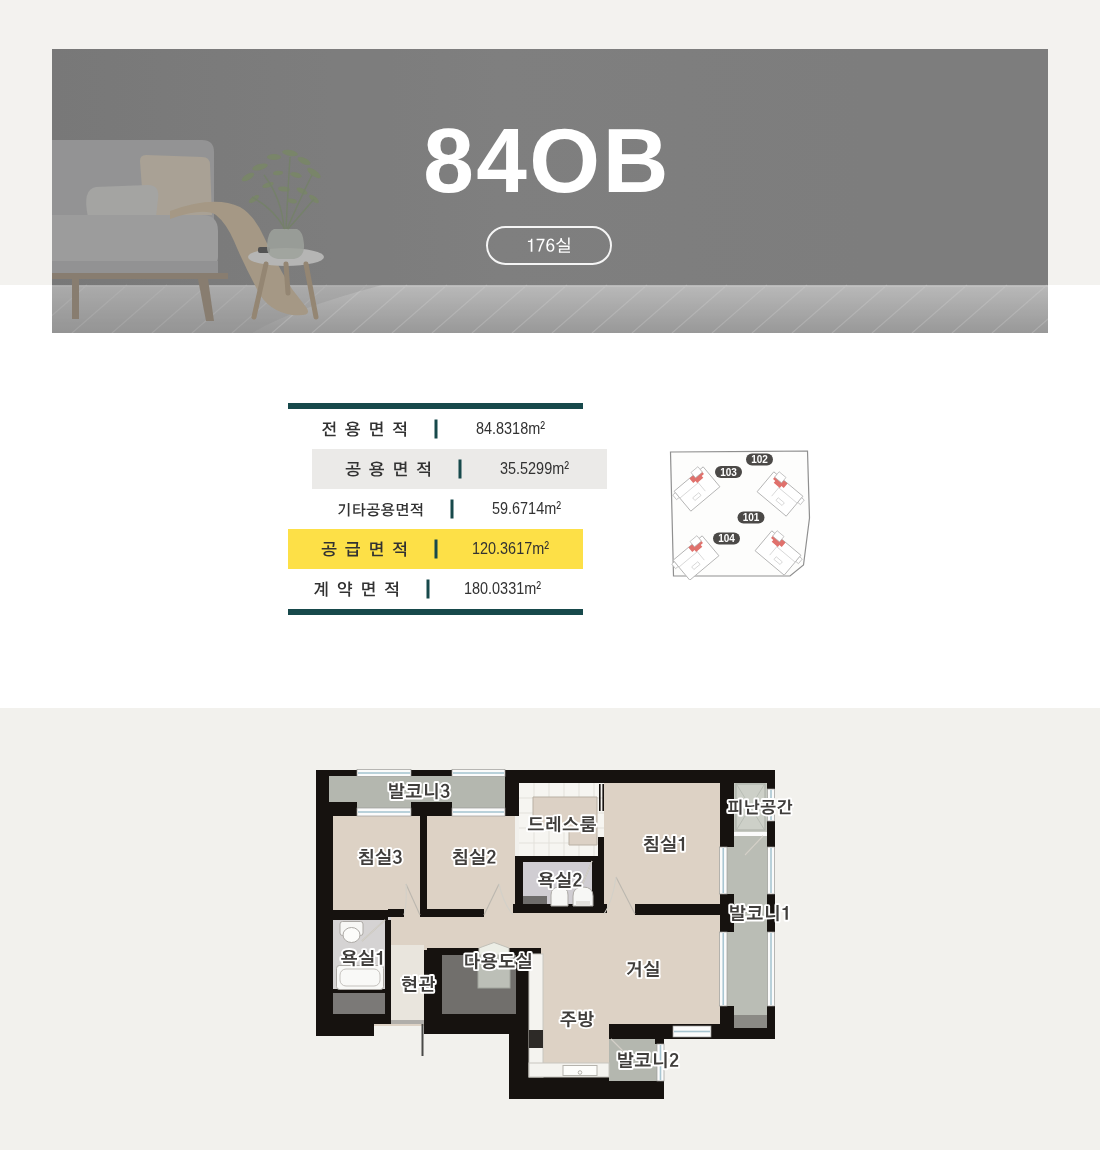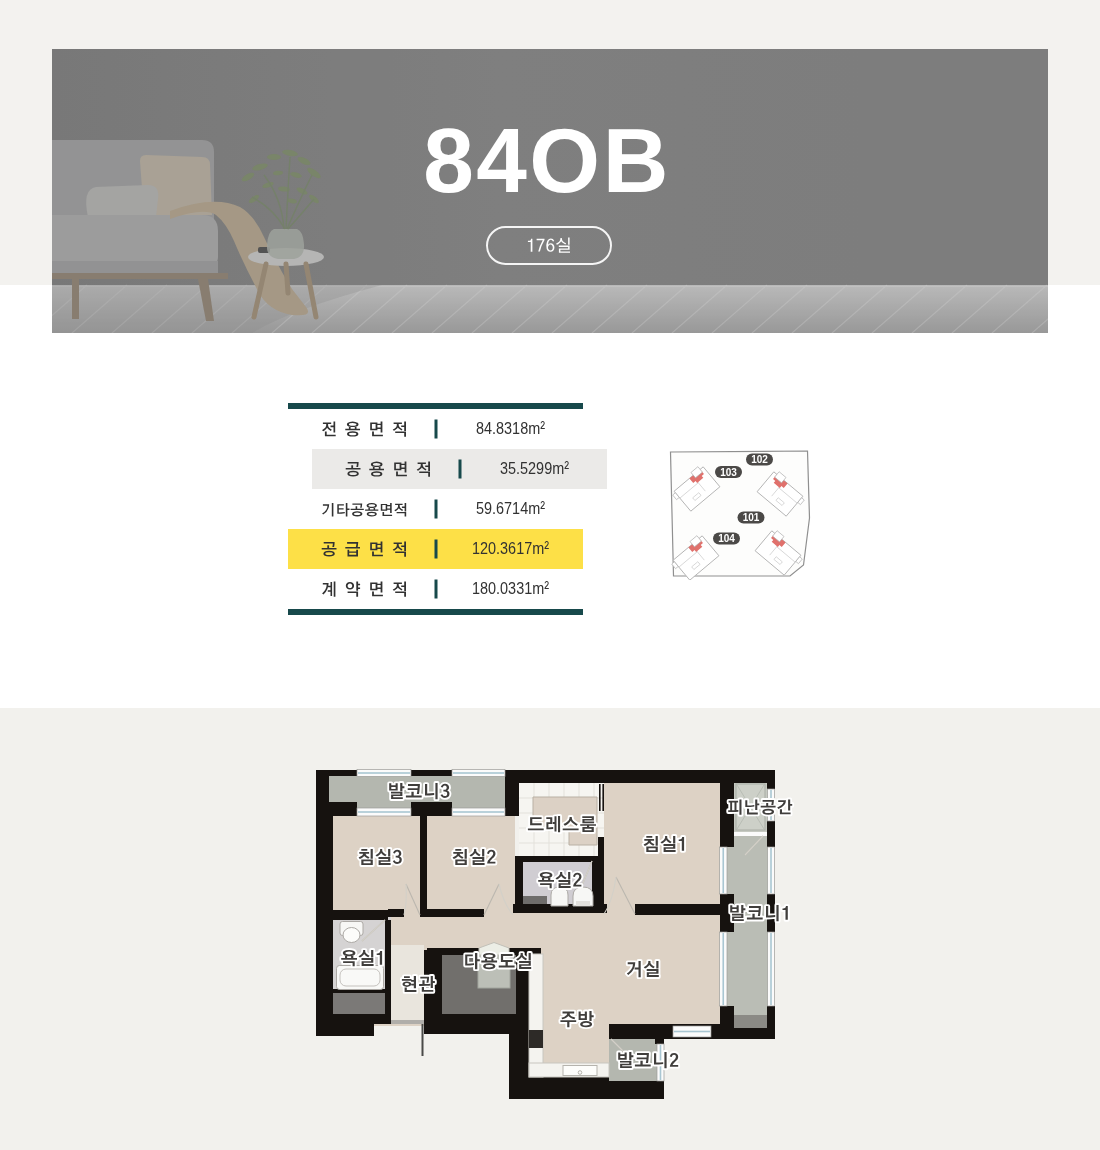--- a/index.html
+++ b/index.html
@@ -147,41 +147,41 @@
   <div style="position:absolute;left:288px;top:449px;width:295px;height:40px;background:#ebeae8;margin-left:24px;">
     <svg width="295" height="40" viewBox="0 0 295 40" style="position:absolute;left:0;top:0;">
       <g transform="translate(33 26.2)">
         <path d="M2.4 -1.5Q2.4 -2.9 3.9 -3.7Q5.5 -4.4 8.1 -4.4Q10.7 -4.4 12.3 -3.7Q13.8 -2.9 13.8 -1.5Q13.8 -0.2 12.2 0.6Q10.7 1.4 8.1 1.4Q5.5 1.4 3.9 0.6Q2.4 -0.2 2.4 -1.5ZM4.3 -1.5Q4.3 -0.1 8.1 -0.1Q9.8 -0.1 10.9 -0.5Q11.9 -0.9 11.9 -1.5Q11.9 -2.2 10.9 -2.6Q9.9 -3.0 8.1 -3.0Q6.3 -3.0 5.3 -2.6Q4.3 -2.2 4.3 -1.5ZM0.7 -5.7V-7.3H6.3V-10.0H8.1V-7.3H15.5V-5.7ZM2.7 -11.6V-13.1H13.6Q13.6 -12.2 13.5 -10.7Q13.3 -9.2 13.1 -8.3H11.3Q11.6 -9.1 11.7 -10.1Q11.9 -11.1 11.9 -11.6Z M26.0 -1.3Q26.0 -2.5 27.6 -3.2Q29.1 -3.9 31.7 -3.9Q34.3 -3.9 35.8 -3.3Q37.4 -2.6 37.4 -1.3Q37.4 0.0 35.8 0.7Q34.3 1.4 31.7 1.4Q29.1 1.4 27.6 0.7Q26.0 0.0 26.0 -1.3ZM28.0 -1.3Q28.0 0.0 31.7 0.0Q33.4 0.0 34.4 -0.3Q35.4 -0.6 35.4 -1.3Q35.4 -2.5 31.7 -2.5Q30.0 -2.5 29.0 -2.2Q28.0 -1.9 28.0 -1.3ZM24.3 -4.9V-6.4H27.9V-8.1H29.6V-6.4H33.8V-8.1H35.5V-6.4H39.0V-4.9ZM25.9 -10.8Q25.9 -11.7 26.8 -12.4Q27.6 -13.0 28.8 -13.3Q30.1 -13.6 31.7 -13.6Q33.3 -13.6 34.5 -13.3Q35.8 -13.0 36.7 -12.4Q37.5 -11.7 37.5 -10.8Q37.5 -9.9 36.7 -9.3Q35.8 -8.7 34.5 -8.4Q33.3 -8.1 31.7 -8.1Q30.1 -8.1 28.8 -8.4Q27.5 -8.7 26.7 -9.3Q25.9 -9.9 25.9 -10.8ZM27.9 -10.8Q27.9 -10.2 29.0 -9.8Q30.1 -9.5 31.7 -9.5Q33.3 -9.5 34.4 -9.8Q35.5 -10.2 35.5 -10.8Q35.5 -11.5 34.4 -11.8Q33.3 -12.2 31.7 -12.2Q30.2 -12.2 29.0 -11.9Q27.9 -11.5 27.9 -10.8Z M51.1 1.0V-3.7H52.9V-0.5H61.9V1.0ZM55.6 -6.2V-7.6H59.6V-10.1H55.6V-11.5H59.6V-13.7H61.4V-2.6H59.6V-6.2ZM49.2 -5.0V-12.7H56.4V-5.0ZM50.9 -6.4H54.6V-11.3H50.9Z M74.2 -2.1V-3.6H85.0V1.5H83.2V-2.1ZM80.2 -8.2V-9.8H83.2V-13.7H85.0V-4.3H83.2V-8.2ZM71.7 -5.6Q72.3 -5.8 73.0 -6.2Q73.6 -6.6 74.3 -7.2Q74.9 -7.8 75.4 -8.5Q75.8 -9.3 75.8 -10.1V-11.3H72.6V-12.8H80.9V-11.3H77.7V-10.2Q77.8 -9.4 78.2 -8.7Q78.6 -8.0 79.2 -7.5Q79.8 -6.9 80.3 -6.6Q80.9 -6.2 81.5 -5.9L80.5 -4.7Q79.5 -5.2 78.4 -6.1Q77.3 -7.0 76.8 -7.8Q76.3 -6.9 75.1 -5.9Q73.9 -4.9 72.8 -4.4Z" fill="#323232"></path>
       </g>
       <rect x="146.5" y="10.5" width="3" height="19" fill="#17494b"></rect>
     </svg>
     <div style="position:absolute;left:150px;top:0;width:145px;height:40px;line-height:40px;text-align:center;font-size:17px;color:#323232;transform:scaleX(0.85);">35.5299m²</div>
   </div>
 
-  <div style="position:absolute;left:288px;top:489px;width:295px;height:40px;background:#ffffff;">
+  <div style="position:absolute;left:304px;top:489px;width:295px;height:40px;background:#ffffff;">
     <svg width="295" height="40" viewBox="0 0 295 40" style="position:absolute;left:0;top:0;">
       <g transform="translate(33 26.2)">
         <path d="M10.8 1.3V-12.2H12.4V1.3ZM1.1 -1.6Q3.6 -3.2 5.1 -5.3Q6.5 -7.5 6.5 -9.5H1.9V-10.9H8.2Q8.2 -4.5 2.2 -0.6Z M24.8 1.3V-12.2H26.4V-6.8H28.5V-5.2H26.4V1.3ZM16.3 -1.4V-10.9H22.9V-9.6H17.8V-6.9H22.6V-5.6H17.8V-2.8H18.1Q20.8 -2.8 23.8 -3.2V-1.9Q20.5 -1.4 16.7 -1.4Z M31.1 -1.4Q31.1 -2.6 32.5 -3.3Q33.9 -4.0 36.2 -4.0Q38.5 -4.0 39.9 -3.3Q41.4 -2.6 41.4 -1.4Q41.4 -0.1 39.9 0.5Q38.5 1.2 36.2 1.2Q33.9 1.2 32.5 0.5Q31.1 -0.1 31.1 -1.4ZM32.8 -1.4Q32.8 -0.1 36.2 -0.1Q37.8 -0.1 38.7 -0.4Q39.6 -0.8 39.6 -1.4Q39.6 -2.0 38.7 -2.3Q37.8 -2.6 36.2 -2.6Q34.6 -2.6 33.7 -2.3Q32.8 -2.0 32.8 -1.4ZM29.6 -5.1V-6.5H34.6V-8.9H36.2V-6.5H42.8V-5.1ZM31.4 -10.4V-11.7H41.2Q41.2 -10.9 41.0 -9.6Q40.9 -8.3 40.7 -7.4H39.1Q39.3 -8.1 39.5 -9.0Q39.6 -9.9 39.6 -10.4Z M45.7 -1.1Q45.7 -2.3 47.1 -2.9Q48.4 -3.5 50.7 -3.5Q53.0 -3.5 54.4 -2.9Q55.8 -2.3 55.8 -1.1Q55.8 0.0 54.4 0.6Q53.0 1.3 50.7 1.3Q48.4 1.3 47.1 0.6Q45.7 0.0 45.7 -1.1ZM47.4 -1.1Q47.4 0.0 50.8 0.0Q52.3 0.0 53.2 -0.3Q54.1 -0.6 54.1 -1.1Q54.1 -2.3 50.8 -2.3Q49.2 -2.3 48.3 -2.0Q47.4 -1.7 47.4 -1.1ZM44.1 -4.4V-5.7H47.4V-7.3H48.9V-5.7H52.6V-7.3H54.1V-5.7H57.3V-4.4ZM45.6 -9.7Q45.6 -10.5 46.3 -11.0Q47.1 -11.6 48.2 -11.9Q49.3 -12.1 50.8 -12.1Q52.1 -12.1 53.3 -11.9Q54.4 -11.6 55.2 -11.0Q55.9 -10.5 55.9 -9.7Q55.9 -8.9 55.2 -8.3Q54.4 -7.8 53.3 -7.5Q52.1 -7.3 50.8 -7.3Q49.3 -7.3 48.2 -7.5Q47.0 -7.8 46.3 -8.3Q45.6 -8.9 45.6 -9.7ZM47.4 -9.7Q47.4 -9.1 48.3 -8.8Q49.3 -8.5 50.8 -8.5Q52.2 -8.5 53.2 -8.8Q54.2 -9.1 54.2 -9.7Q54.2 -10.3 53.2 -10.6Q52.2 -10.9 50.8 -10.9Q49.4 -10.9 48.4 -10.6Q47.4 -10.3 47.4 -9.7Z M61.5 0.9V-3.3H63.1V-0.5H71.1V0.9ZM65.6 -5.5V-6.8H69.1V-9.0H65.6V-10.3H69.1V-12.2H70.7V-2.3H69.1V-5.5ZM59.8 -4.4V-11.3H66.2V-4.4ZM61.3 -5.7H64.7V-10.1H61.3Z M75.6 -1.9V-3.2H85.2V1.4H83.6V-1.9ZM80.9 -7.3V-8.8H83.6V-12.2H85.2V-3.8H83.6V-7.3ZM73.4 -5.0Q73.9 -5.2 74.5 -5.6Q75.0 -5.9 75.6 -6.4Q76.2 -6.9 76.6 -7.6Q77.0 -8.3 77.0 -9.0V-10.1H74.1V-11.4H81.6V-10.1H78.7V-9.1Q78.8 -8.4 79.1 -7.8Q79.5 -7.2 80.0 -6.7Q80.5 -6.2 81.1 -5.9Q81.6 -5.5 82.1 -5.3L81.2 -4.2Q80.3 -4.6 79.3 -5.4Q78.3 -6.2 77.9 -6.9Q77.4 -6.1 76.3 -5.2Q75.3 -4.4 74.3 -3.9Z" fill="#323232"></path>
       </g>
       <rect x="146.5" y="10.5" width="3" height="19" fill="#17494b"></rect>
     </svg>
     <div style="position:absolute;left:150px;top:0;width:145px;height:40px;line-height:40px;text-align:center;font-size:17px;color:#323232;transform:scaleX(0.85);">59.6714m²</div>
   </div>
 
   <div style="position:absolute;left:288px;top:529px;width:295px;height:40px;background:#fde047;">
     <svg width="295" height="40" viewBox="0 0 295 40" style="position:absolute;left:0;top:0;">
       <g transform="translate(33 26.2)">
         <path d="M2.4 -1.5Q2.4 -2.9 3.9 -3.7Q5.5 -4.4 8.1 -4.4Q10.7 -4.4 12.3 -3.7Q13.8 -2.9 13.8 -1.5Q13.8 -0.2 12.2 0.6Q10.7 1.4 8.1 1.4Q5.5 1.4 3.9 0.6Q2.4 -0.2 2.4 -1.5ZM4.3 -1.5Q4.3 -0.1 8.1 -0.1Q9.8 -0.1 10.9 -0.5Q11.9 -0.9 11.9 -1.5Q11.9 -2.2 10.9 -2.6Q9.9 -3.0 8.1 -3.0Q6.3 -3.0 5.3 -2.6Q4.3 -2.2 4.3 -1.5ZM0.7 -5.7V-7.3H6.3V-10.0H8.1V-7.3H15.5V-5.7ZM2.7 -11.6V-13.1H13.6Q13.6 -12.2 13.5 -10.7Q13.3 -9.2 13.1 -8.3H11.3Q11.6 -9.1 11.7 -10.1Q11.9 -11.1 11.9 -11.6Z M26.5 1.2V-5.5H28.2V-3.8H35.2V-5.5H37.0V1.2ZM28.2 -0.4H35.2V-2.4H28.2ZM24.3 -6.6V-8.1H39.0V-6.6ZM26.1 -11.5V-13.1H37.2Q37.2 -12.1 37.0 -10.5Q36.8 -9.0 36.6 -7.9H34.8Q35.1 -8.8 35.2 -9.9Q35.4 -11.0 35.4 -11.5Z M51.1 1.0V-3.7H52.9V-0.5H61.9V1.0ZM55.6 -6.2V-7.6H59.6V-10.1H55.6V-11.5H59.6V-13.7H61.4V-2.6H59.6V-6.2ZM49.2 -5.0V-12.7H56.4V-5.0ZM50.9 -6.4H54.6V-11.3H50.9Z M74.2 -2.1V-3.6H85.0V1.5H83.2V-2.1ZM80.2 -8.2V-9.8H83.2V-13.7H85.0V-4.3H83.2V-8.2ZM71.7 -5.6Q72.3 -5.8 73.0 -6.2Q73.6 -6.6 74.3 -7.2Q74.9 -7.8 75.4 -8.5Q75.8 -9.3 75.8 -10.1V-11.3H72.6V-12.8H80.9V-11.3H77.7V-10.2Q77.8 -9.4 78.2 -8.7Q78.6 -8.0 79.2 -7.5Q79.8 -6.9 80.3 -6.6Q80.9 -6.2 81.5 -5.9L80.5 -4.7Q79.5 -5.2 78.4 -6.1Q77.3 -7.0 76.8 -7.8Q76.3 -6.9 75.1 -5.9Q73.9 -4.9 72.8 -4.4Z" fill="#323232"></path>
       </g>
       <rect x="146.5" y="10.5" width="3" height="19" fill="#17494b"></rect>
     </svg>
     <div style="position:absolute;left:150px;top:0;width:145px;height:40px;line-height:40px;text-align:center;font-size:17px;color:#323232;transform:scaleX(0.85);">120.3617m²</div>
   </div>
 
-  <div style="position:absolute;left:288px;top:569px;width:295px;height:52px;background:#ffffff;">
+  <div style="position:absolute;left:280px;top:569px;width:295px;height:52px;background:#ffffff;">
     <svg width="295" height="40" viewBox="0 0 295 40" style="position:absolute;left:0;top:0;">
       <g transform="translate(33 26.2)">
         <path d="M6.8 -3.4V-4.9H9.5V-7.9H7.1V-9.4H9.5V-13.3H11.1V0.8H9.5V-3.4ZM12.7 1.5V-13.7H14.4V1.5ZM1.1 -1.8Q3.4 -3.7 4.5 -6.0Q5.7 -8.4 5.7 -10.6H1.8V-12.2H7.6Q7.6 -5.3 2.5 -0.7Z M26.6 -2.1V-3.6H37.1V1.6H35.3V-2.1ZM35.3 -4.4V-13.7H37.1V-11.5H39.1V-10.0H37.1V-7.7H39.1V-6.3H37.1V-4.4ZM24.8 -9.4Q24.8 -11.0 26.0 -12.1Q27.1 -13.1 29.0 -13.1Q30.7 -13.1 31.9 -12.1Q33.1 -11.0 33.1 -9.4Q33.1 -7.7 31.9 -6.7Q30.8 -5.6 29.0 -5.6Q27.1 -5.6 26.0 -6.7Q24.8 -7.7 24.8 -9.4ZM26.6 -9.4Q26.6 -8.4 27.3 -7.7Q27.9 -7.1 29.0 -7.1Q30.0 -7.1 30.6 -7.7Q31.2 -8.4 31.2 -9.4Q31.2 -10.4 30.6 -11.0Q30.0 -11.7 29.0 -11.7Q27.9 -11.7 27.3 -11.0Q26.6 -10.3 26.6 -9.4Z M51.1 1.0V-3.7H52.9V-0.5H61.9V1.0ZM55.6 -6.2V-7.6H59.6V-10.1H55.6V-11.5H59.6V-13.7H61.4V-2.6H59.6V-6.2ZM49.2 -5.0V-12.7H56.4V-5.0ZM50.9 -6.4H54.6V-11.3H50.9Z M74.2 -2.1V-3.6H85.0V1.5H83.2V-2.1ZM80.2 -8.2V-9.8H83.2V-13.7H85.0V-4.3H83.2V-8.2ZM71.7 -5.6Q72.3 -5.8 73.0 -6.2Q73.6 -6.6 74.3 -7.2Q74.9 -7.8 75.4 -8.5Q75.8 -9.3 75.8 -10.1V-11.3H72.6V-12.8H80.9V-11.3H77.7V-10.2Q77.8 -9.4 78.2 -8.7Q78.6 -8.0 79.2 -7.5Q79.8 -6.9 80.3 -6.6Q80.9 -6.2 81.5 -5.9L80.5 -4.7Q79.5 -5.2 78.4 -6.1Q77.3 -7.0 76.8 -7.8Q76.3 -6.9 75.1 -5.9Q73.9 -4.9 72.8 -4.4Z" fill="#323232"></path>
       </g>
       <rect x="146.5" y="10.5" width="3" height="19" fill="#17494b"></rect>
     </svg>
     <div style="position:absolute;left:150px;top:0;width:145px;height:40px;line-height:40px;text-align:center;font-size:17px;color:#323232;transform:scaleX(0.85);">180.0331m²</div>
   </div>
 
 <div style="position:absolute;left:288px;top:609px;width:295px;height:6px;background:#17494b;"></div>

